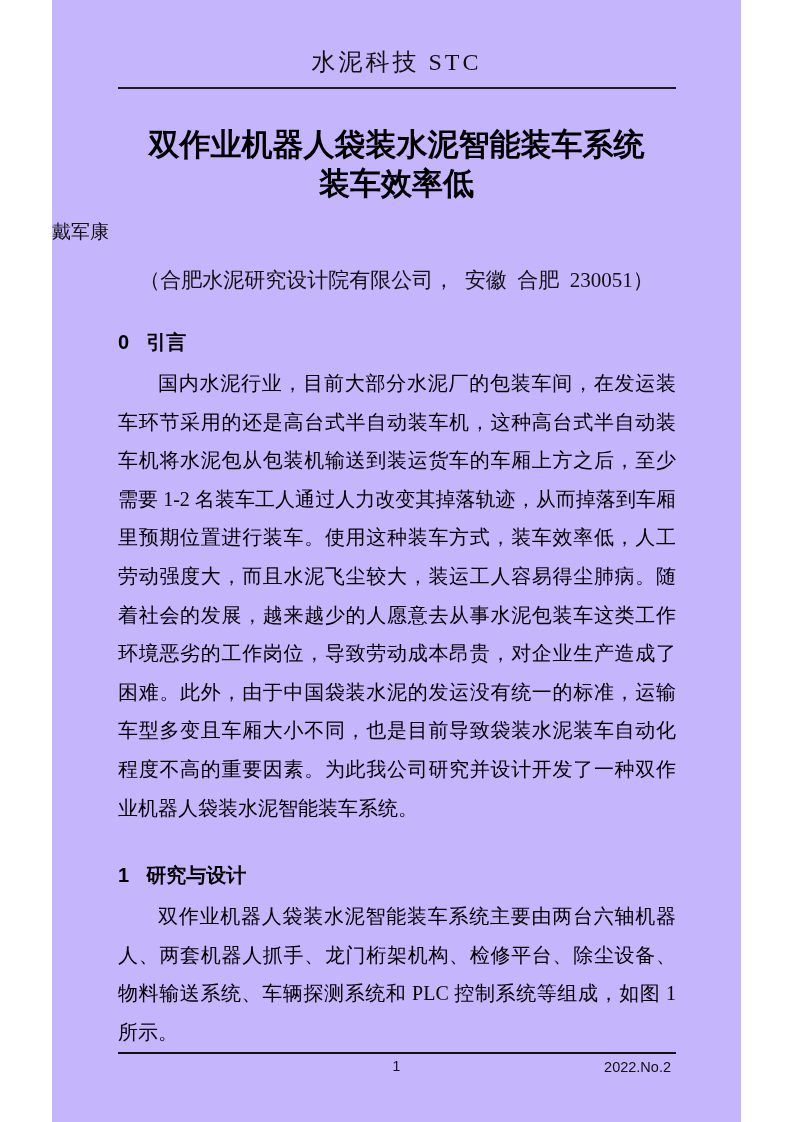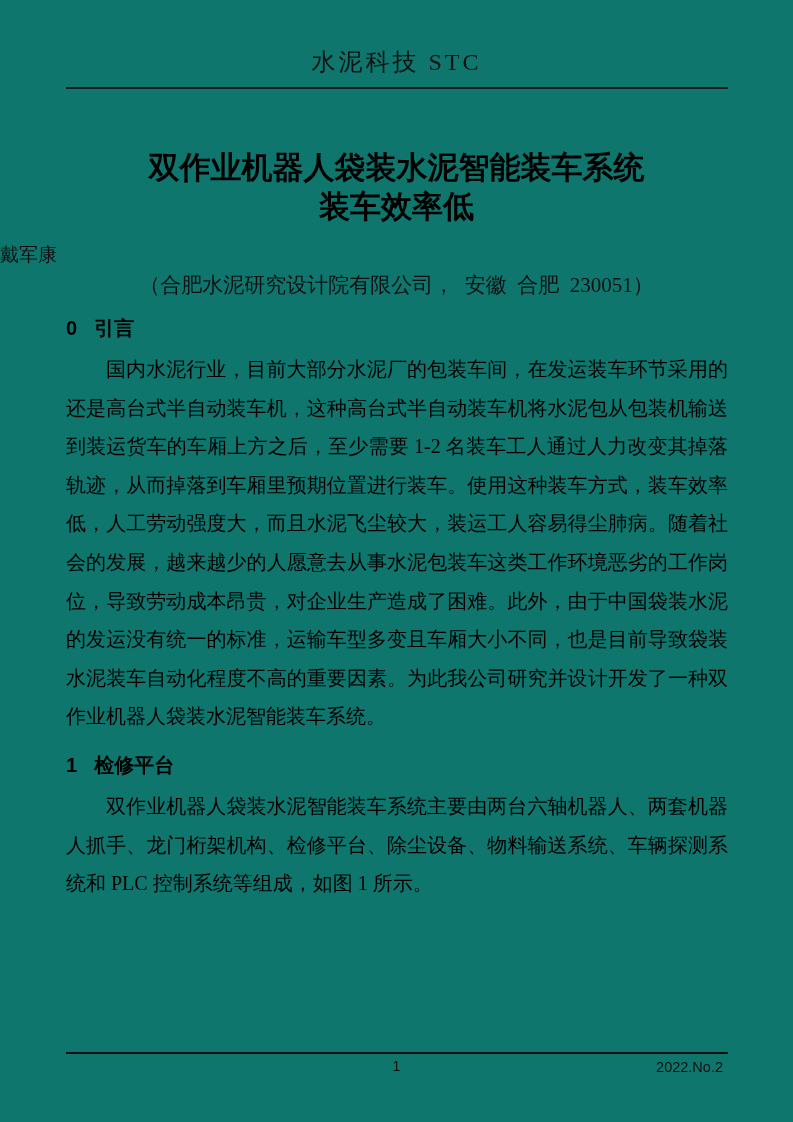--- a/index.html
+++ b/index.html
@@ -1,22 +1,22 @@
 <!DOCTYPE html>
 <html><head>
 <meta charset="utf-8">
 <style>
   * { margin: 0; padding: 0; box-sizing: border-box; }
   html, body { background: #ffffff; }
   .page {
     position: relative;
-    width: 793px;
+    width: 689px;
     height: 1122px;
     margin: 0 auto;
-    background: #0f766e;
+    background: #c4b5fd;
     color: #000;
     font-family: "Liberation Serif", "DejaVu Serif", serif;
     overflow: hidden;
   }
   
   .masthead {
     padding-top: 46px;
     text-align: center;
     font-size: 24px;
     letter-spacing: 3px;
@@ -24,48 +24,48 @@
     font-family: "Liberation Serif", "DejaVu Serif", serif;
   }
   .masthead-rule {
     margin: 9px 65px 0 66px;
     border: none;
     border-top: 2px solid #1c1c1c;
     height: 0;
   }
   
   .article-title {
-    margin-top: 59px;
+    margin-top: 36px;
     text-align: center;
     font-family: "Liberation Sans", "DejaVu Sans", sans-serif;
     font-weight: 700;
     font-size: 31px;
     line-height: 39px;
     color: #000;
   }
   .author {
     margin-top: 17px;
     font-size: 19px;
     line-height: 24px;
     color: #111;
   }
   .affiliation {
-    margin-top: 4px;
+    margin-top: 22px;
     text-align: center;
     font-size: 21px;
     line-height: 28px;
     color: #111;
     white-space: pre-wrap;
   }
   
   .body-col {
     margin: 0 65px 0 66px; 
   }
   .section-heading {
-    margin-top: 14px;
+    margin-top: 33px;
     margin-bottom: 7px;
     font-family: "Liberation Sans", "DejaVu Sans", sans-serif;
     font-weight: 700;
     font-size: 20px;
     line-height: 30px;
     color: #000;
   }
   .section-heading .sec-num { margin-right: 0.85em; }
   .body-par {
     font-size: 20px;
@@ -122,21 +122,21 @@
   <div class="affiliation">（合肥水泥研究设计院有限公司，  安徽  合肥  230051）</div>
 
   <div class="body-col">
 
     <div class="section-heading">
       <span class="sec-num">0</span><span>引言</span>
     </div>
     <p class="body-par">国内水泥行业，目前大部分水泥厂的包装车间，在发运装车环节采用的还是高台式半自动装车机，这种高台式半自动装车机将水泥包从包装机输送到装运货车的车厢上方之后，至少需要 1-2 名装车工人通过人力改变其掉落轨迹，从而掉落到车厢里预期位置进行装车。使用这种装车方式，装车效率低，人工劳动强度大，而且水泥飞尘较大，装运工人容易得尘肺病。随着社会的发展，越来越少的人愿意去从事水泥包装车这类工作环境恶劣的工作岗位，导致劳动成本昂贵，对企业生产造成了困难。此外，由于中国袋装水泥的发运没有统一的标准，运输车型多变且车厢大小不同，也是目前导致袋装水泥装车自动化程度不高的重要因素。为此我公司研究并设计开发了一种双作业机器人袋装水泥智能装车系统。</p>
 
     <div class="section-heading">
-      <span class="sec-num">1</span><span>检修平台</span>
+      <span class="sec-num">1</span><span>研究与设计</span>
     </div>
     <p class="body-par">双作业机器人袋装水泥智能装车系统主要由两台六轴机器人、两套机器人抓手、龙门桁架机构、检修平台、除尘设备、物料输送系统、车辆探测系统和 PLC 控制系统等组成，如图 1 所示。</p>
 
   </div>
 
   <hr class="footer-rule">
   <div class="footer-page-number">1</div>
   <div class="footer-issue">2022.No.2</div>
 
 </div>

